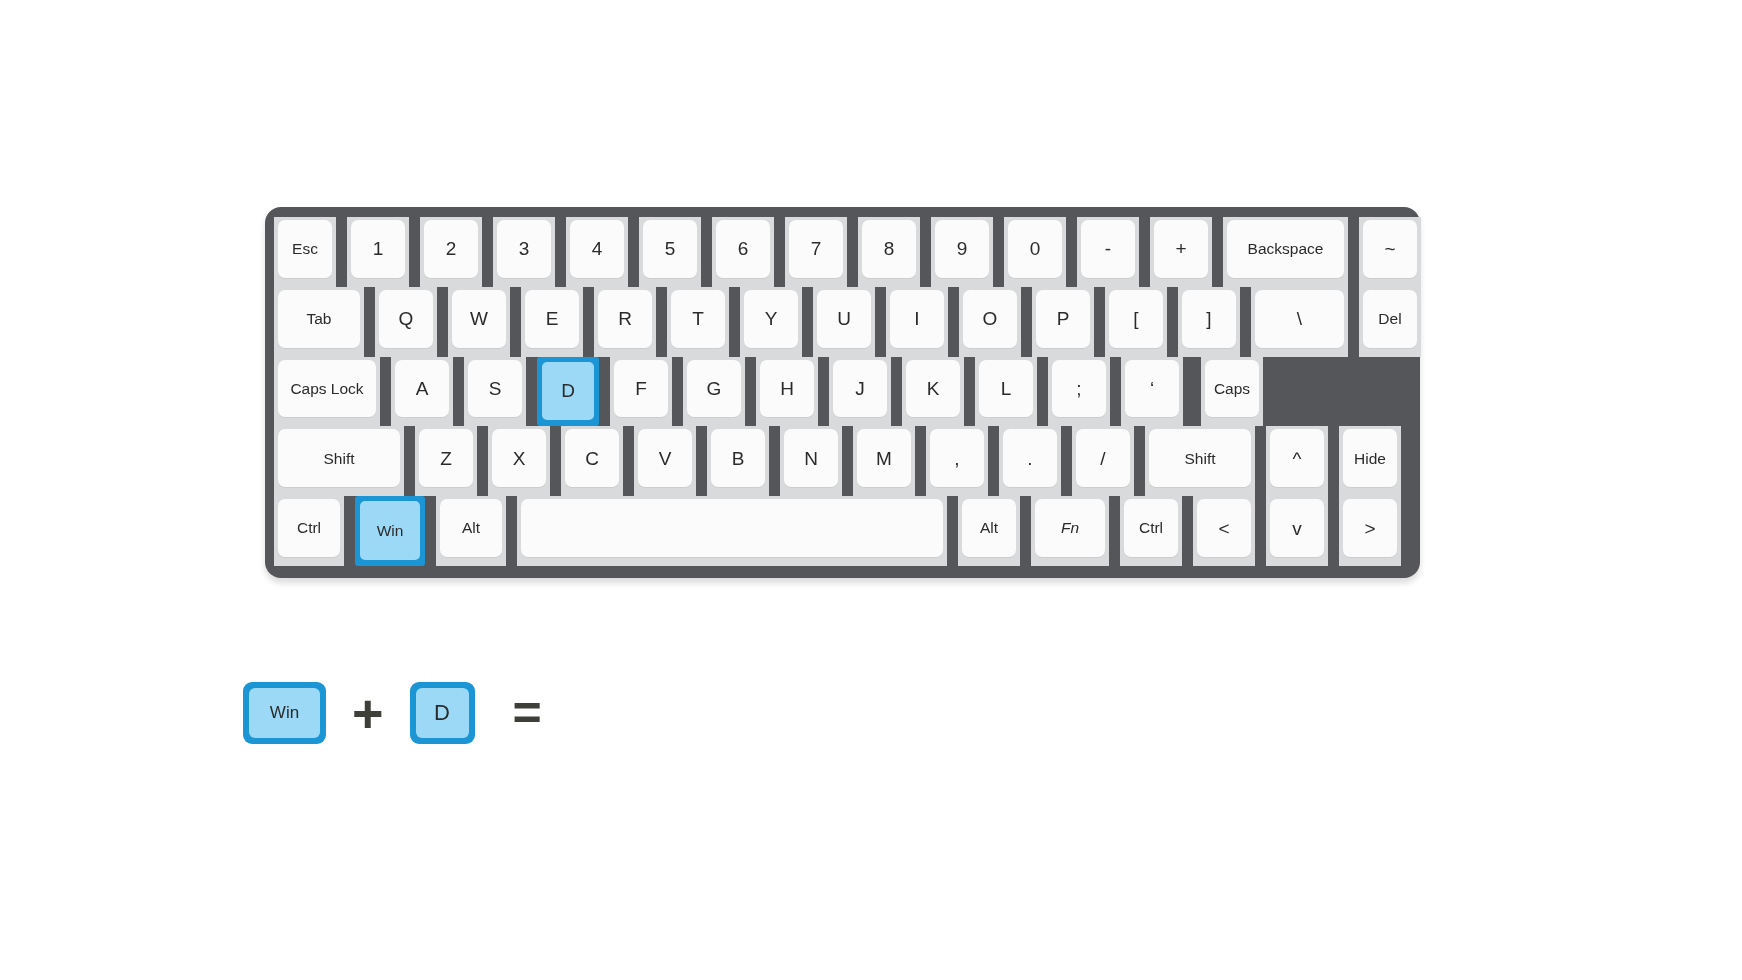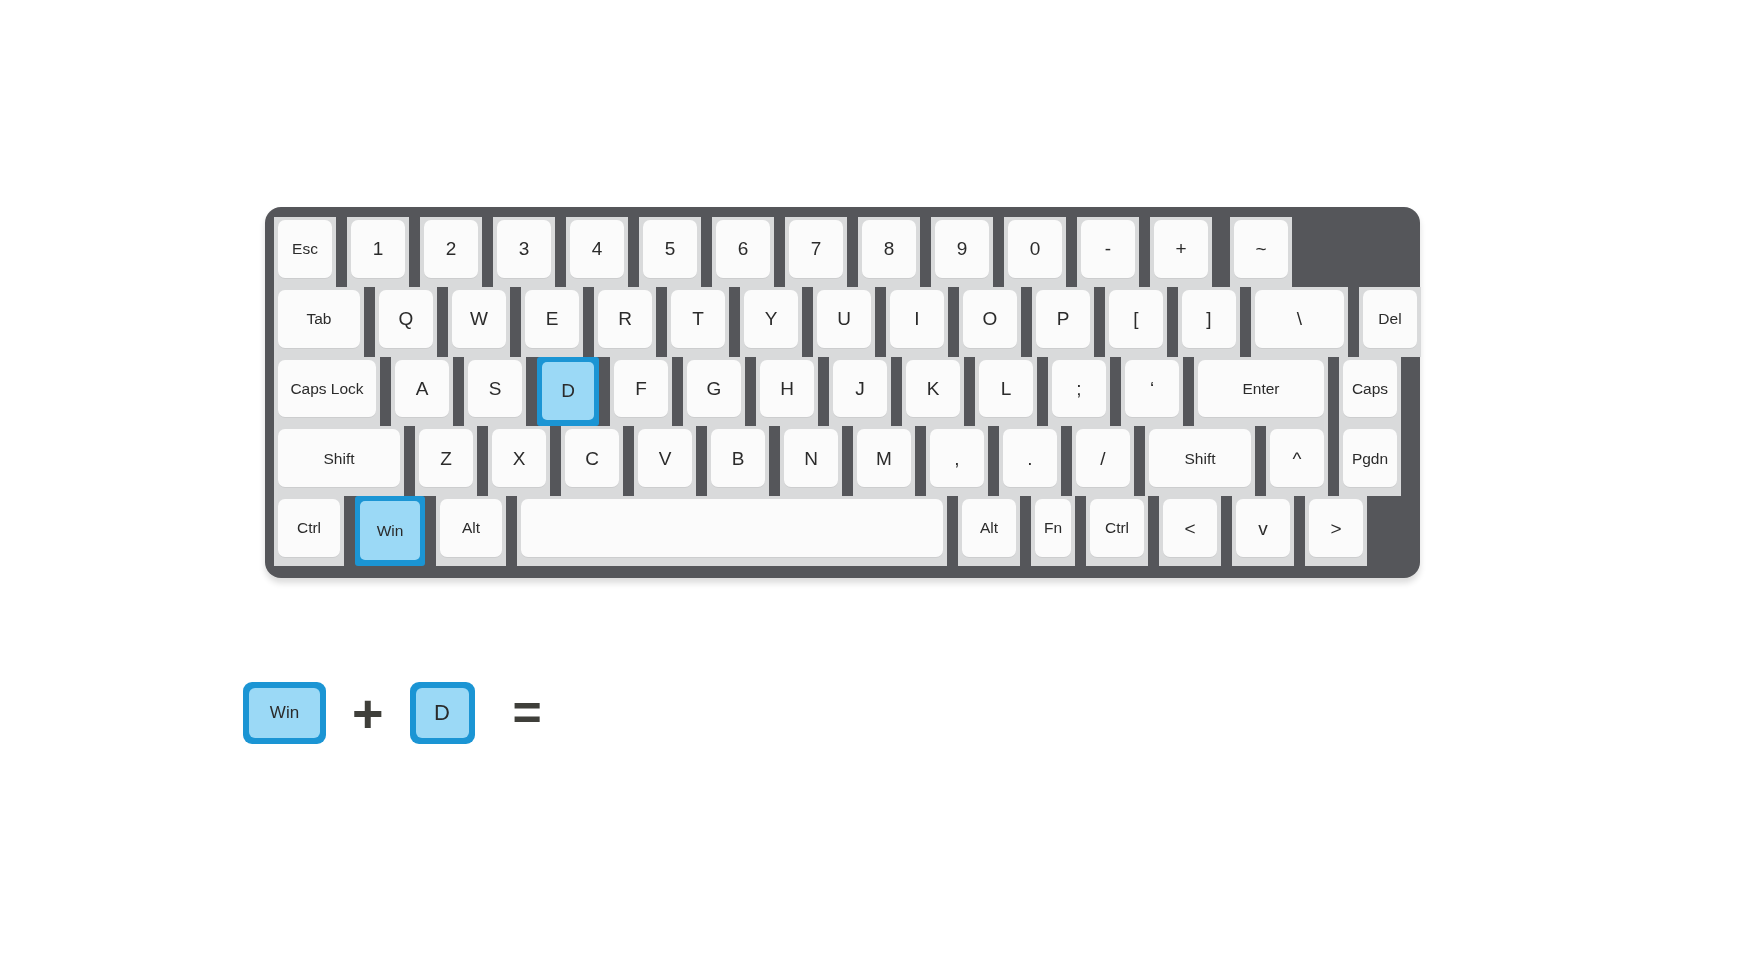--- a/index.html
+++ b/index.html
@@ -205,20 +205,23 @@
         </div>
         <div class="gapcol" style="width: 3px;"></div>
         <div class="well" style="width: 62px;">
           <div class="cap">-</div>
         </div>
         <div class="gapcol" style="width: 3px;"></div>
         <div class="well" style="width: 62px;">
           <div class="cap">+</div>
         </div>
         <div class="gapcol" style="width: 3px;"></div>
+        <div class="well" style="width: 125px;">
+          <div class="cap small">Backspace</div>
+        </div>
         <div class="gapcol" style="width: 3px;"></div>
         <div class="well" style="width: 62px;">
           <div class="cap">~</div>
         </div>
       </div>
       <div class="krow">
         <div class="well" style="width: 90px;">
           <div class="cap small">Tab</div>
         </div>
         <div class="gapcol" style="width: 3px;"></div>
@@ -320,23 +323,20 @@
         </div>
         <div class="gapcol" style="width: 3px;"></div>
         <div class="well" style="width: 62px;">
           <div class="cap">;</div>
         </div>
         <div class="gapcol" style="width: 3px;"></div>
         <div class="well" style="width: 62px;">
           <div class="cap">‘</div>
         </div>
         <div class="gapcol" style="width: 3px;"></div>
-        <div class="well" style="width: 134px;">
-          <div class="cap small">Enter</div>
-        </div>
         <div class="gapcol" style="width: 3px;"></div>
         <div class="well" style="width: 62px;">
           <div class="cap small">Caps</div>
         </div>
       </div>
       <div class="krow">
         <div class="well" style="width: 130px;">
           <div class="cap small">Shift</div>
         </div>
         <div class="gapcol" style="width: 3px;"></div>
@@ -382,21 +382,21 @@
         <div class="gapcol" style="width: 3px;"></div>
         <div class="well" style="width: 110px;">
           <div class="cap small">Shift</div>
         </div>
         <div class="gapcol" style="width: 3px;"></div>
         <div class="well" style="width: 62px;">
           <div class="cap">^</div>
         </div>
         <div class="gapcol" style="width: 3px;"></div>
         <div class="well" style="width: 62px;">
-          <div class="cap small">Pgdn</div>
+          <div class="cap small">Hide</div>
         </div>
       </div>
       <div class="krow">
         <div class="well" style="width: 70px;">
           <div class="cap small">Ctrl</div>
         </div>
         <div class="gapcol" style="width: 3px;"></div>
         <div class="well hl" style="width: 70px;">
           <div class="cap small">Win</div>
         </div>
@@ -406,21 +406,21 @@
         </div>
         <div class="gapcol" style="width: 3px;"></div>
         <div class="well" style="width: 430px;">
           <div class="cap"></div>
         </div>
         <div class="gapcol" style="width: 3px;"></div>
         <div class="well" style="width: 62px;">
           <div class="cap small">Alt</div>
         </div>
         <div class="gapcol" style="width: 3px;"></div>
-        <div class="well" style="width: 44px;">
+        <div class="well" style="width: 78px; font-style: italic;">
           <div class="cap small">Fn</div>
         </div>
         <div class="gapcol" style="width: 3px;"></div>
         <div class="well" style="width: 62px;">
           <div class="cap small">Ctrl</div>
         </div>
         <div class="gapcol" style="width: 3px;"></div>
         <div class="well" style="width: 62px;">
           <div class="cap">&lt;</div>
         </div>

